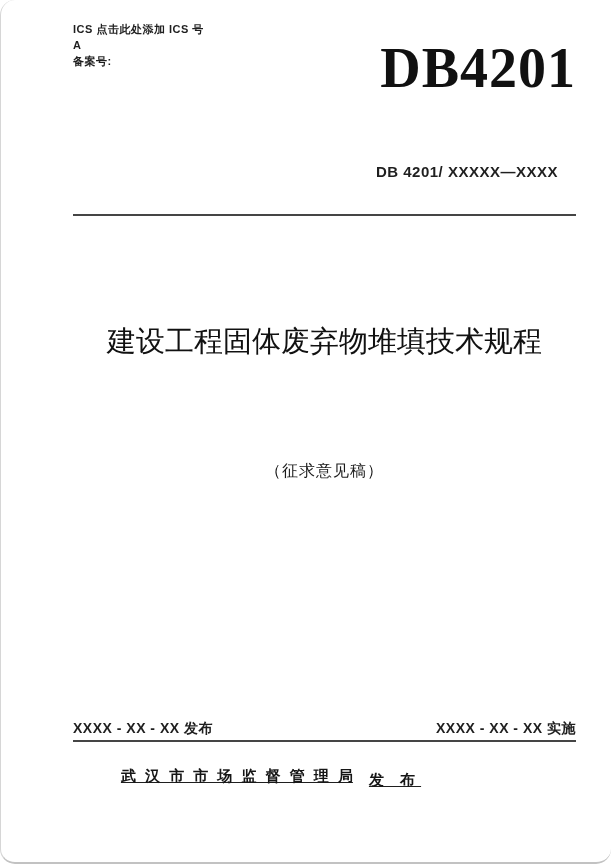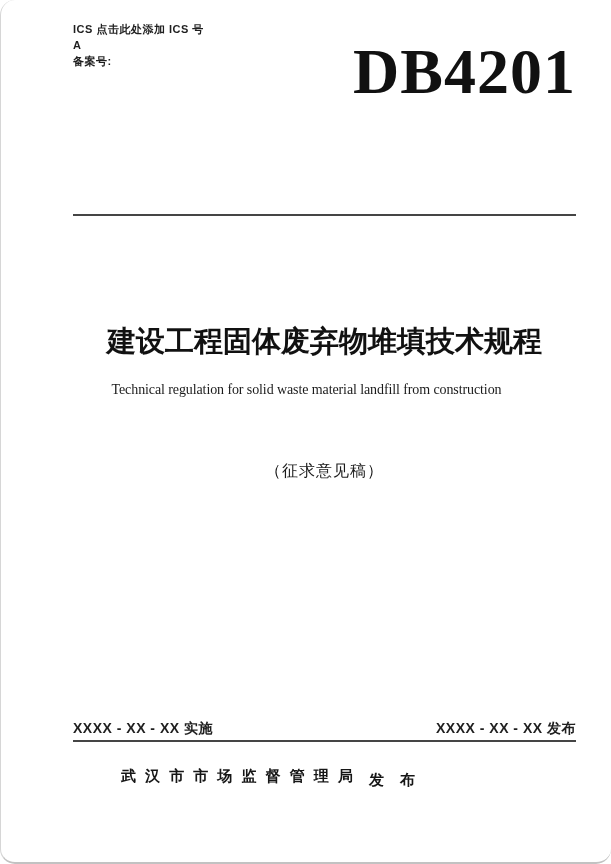--- a/index.html
+++ b/index.html
@@ -15,41 +15,41 @@
     color:#1f1f1f;
     border-radius:15px;
   }
   
   .ics-block{position:absolute;left:72px;top:21px;font-size:11px;font-weight:bold;line-height:16px;letter-spacing:0.5px;}
   
   .big-code{
     position:absolute;left:72px;top:40px;width:503px;
     text-align:right;
     font-family:"Liberation Serif",serif;
-    font-weight:bold;font-size:64px;line-height:1;
+    font-weight:bold;font-size:56px;line-height:1;
     letter-spacing:1px;color:#111;
   }
   
   .standard-type{
     position:absolute;left:72px;top:106px;width:503px;
     font-size:28px;font-weight:bold;line-height:40px;
     text-align:justify;text-align-last:justify;
     color:#151515;
   }
   .standard-number{
     position:absolute;left:72px;top:163px;width:503px;
     box-sizing:border-box;padding-right:18px;
     text-align:right;font-size:15px;font-weight:bold;letter-spacing:0.5px;
   }
   .rule{position:absolute;left:72px;width:503px;height:2px;background:#454545;}
   .rule-top{top:214px;}
   .rule-bottom{top:740px;}
   .title-cn{
     position:absolute;left:72px;top:322px;width:503px;
-    text-align:center;font-size:29px;font-weight:bold;line-height:38px;
+    text-align:center;font-size:29px;font-weight:normal;line-height:38px;
     color:#111;
   }
   .title-en{
     position:absolute;left:40px;top:380px;width:531px;
     text-align:center;
     font-family:"Liberation Serif",serif;
     font-size:14px;letter-spacing:-0.1px;line-height:20px;
     color:#1a1a1a;
   }
   .draft-note{
@@ -58,21 +58,21 @@
     font-family:"Liberation Serif",serif;
     font-size:16px;letter-spacing:1px;color:#1a1a1a;
   }
   .dates-row{
     position:absolute;left:72px;top:720px;width:503px;
     display:flex;justify-content:space-between;
     font-size:14px;font-weight:bold;letter-spacing:0.5px;
   }
   .publisher-block{
     position:absolute;left:0;top:765px;width:540px;
-    display:flex;justify-content:center;align-items:center;
+    display:flex;justify-content:center;align-items:center;text-decoration:underline;
   }
   .publisher-lines{
     width:232px;
     font-size:15px;font-weight:bold;line-height:22px;
     color:#161616;
   }
   .publisher-line{text-align:justify;text-align-last:justify;}
   .publish-label{
     margin-left:16px;
     font-size:15px;font-weight:bold;letter-spacing:6px;
@@ -87,32 +87,32 @@
 
   <div class="ics-block">
     <div>ICS 点击此处添加 ICS 号</div>
     <div>A</div>
     <div>备案号:</div>
   </div>
 
   <div class="big-code">DB4201</div>
 
 
+  <div class="standard-number">DB 4201/ XXXXX—XXXX</div>
 
   <div class="rule rule-top"></div>
 
   <div class="title-cn">建设工程固体废弃物堆填技术规程</div>
 
-  <div class="title-en">Technical regulation for solid waste material landfill from construction</div>
 
   <div class="draft-note">（征求意见稿）</div>
 
   <div class="dates-row">
+    <span>XXXX - XX - XX 发布</span>
     <span>XXXX - XX - XX 实施</span>
-    <span>XXXX - XX - XX 发布</span>
   </div>
 
   <div class="rule rule-bottom"></div>
 
   <div class="publisher-block">
     <div class="publisher-lines">
       <div class="publisher-line">武 汉 市 市 场 监 督 管 理 局</div>
     </div>
     <div class="publish-label">发 布</div>
   </div>

